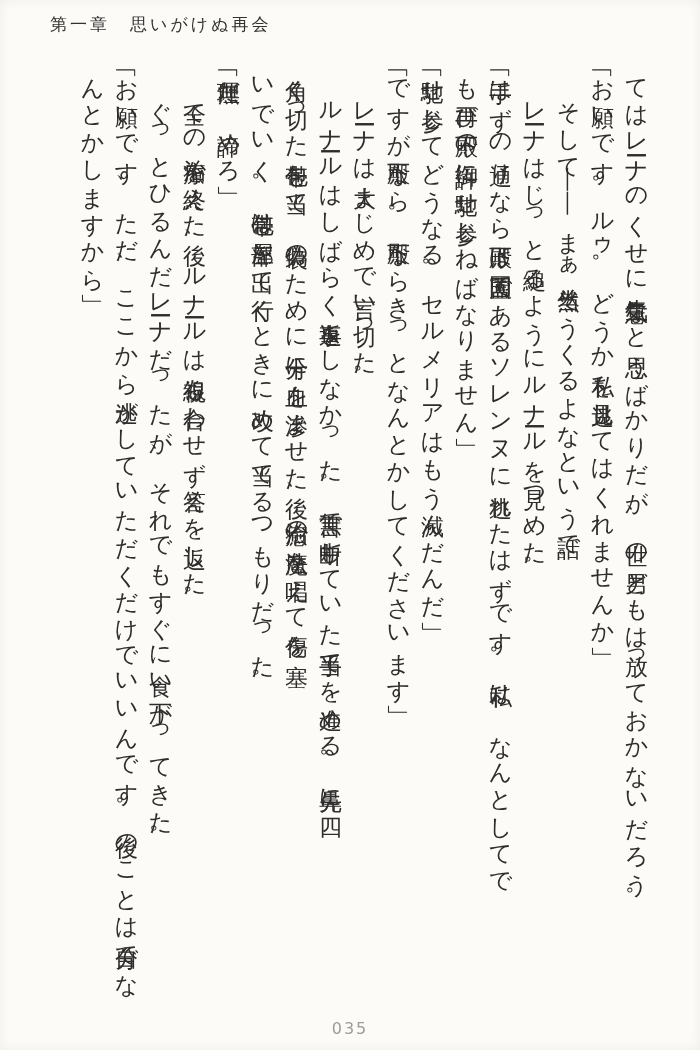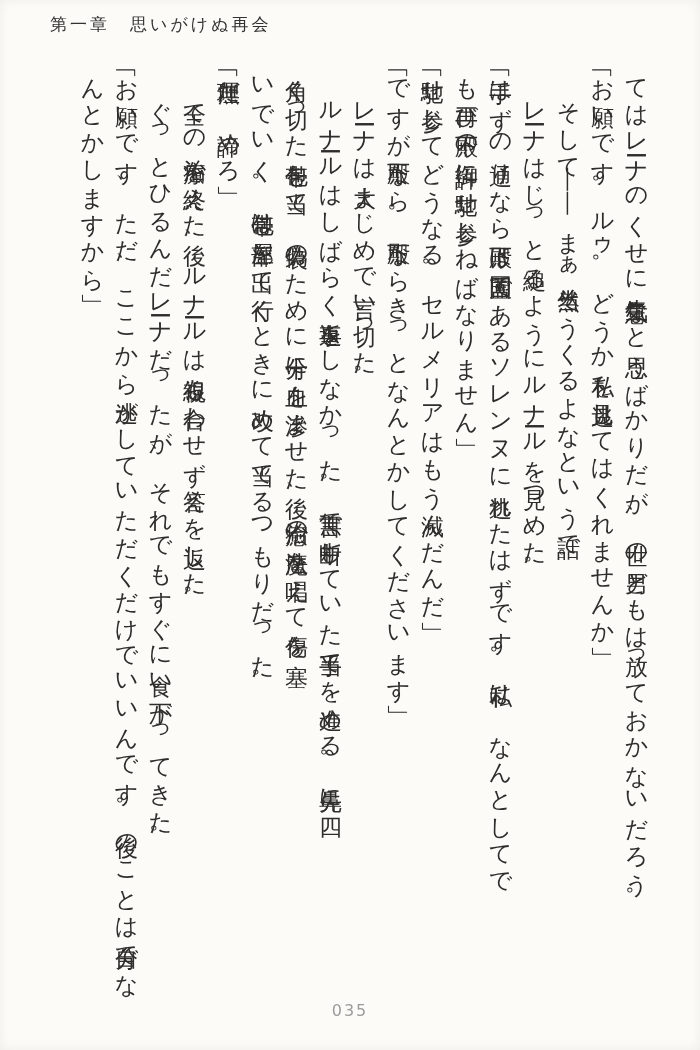--- a/index.html
+++ b/index.html
@@ -41,21 +41,21 @@
     color: #2e2d2b;
   }
   .line {
     white-space: nowrap;
   }
   .line.indent {
     padding-top: 24px;
   }
   .page-number {
     position: absolute;
-    bottom: 30px;
+    bottom: 12px;
     left: 0;
     width: 100%;
     text-align: center;
     font-family: "DejaVu Sans", "Liberation Sans", sans-serif;
     font-size: 16px;
     letter-spacing: 2px;
     color: #9b9b9b;
   }
 </style>
 </head>

